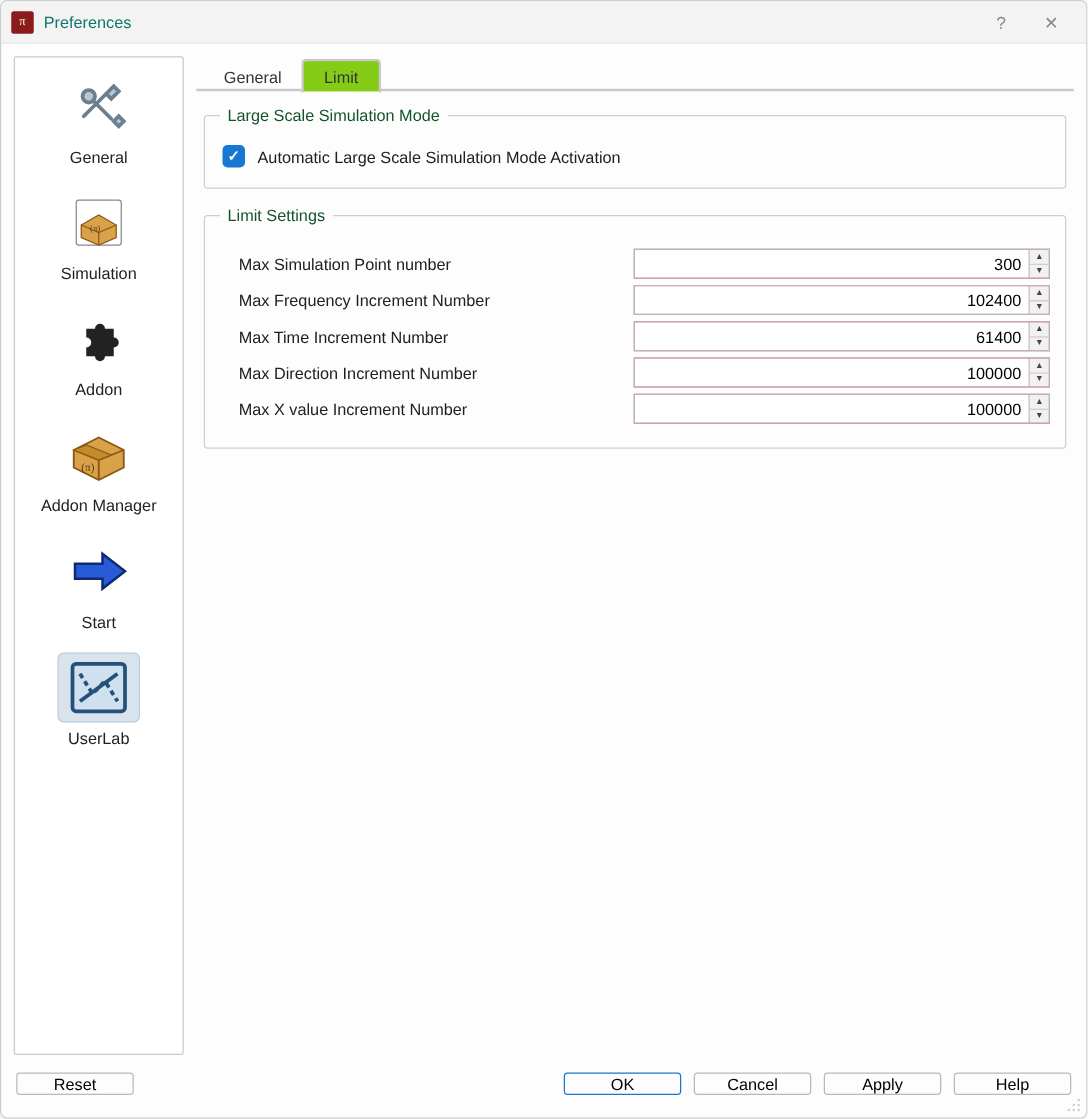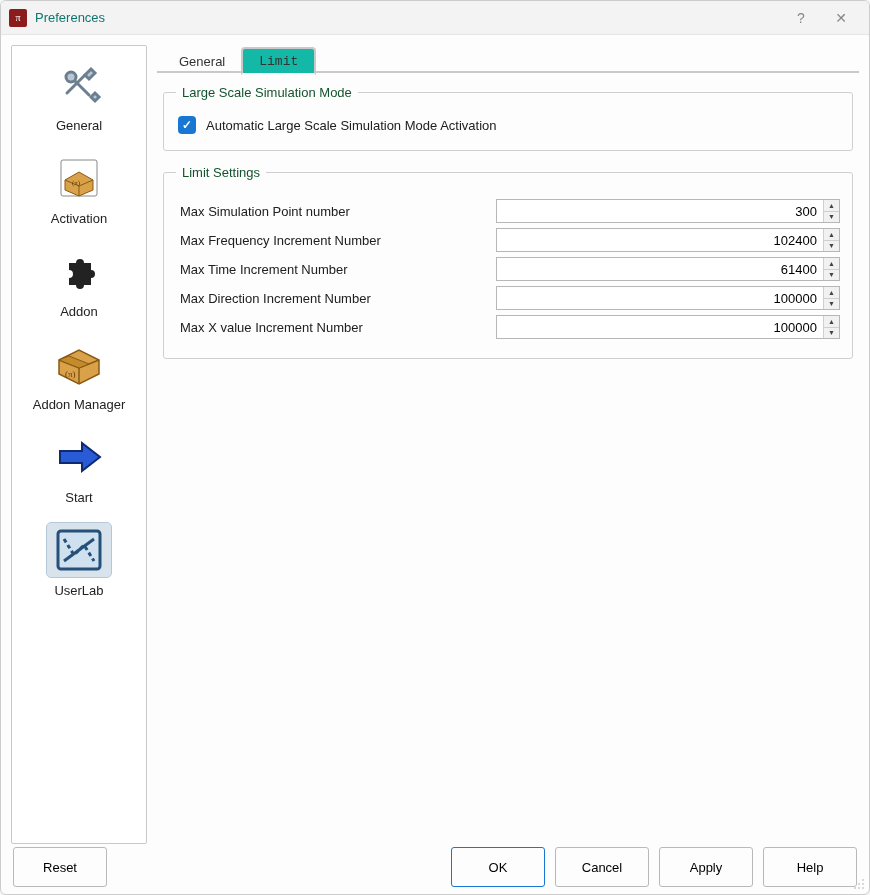--- a/index.html
+++ b/index.html
@@ -109,26 +109,25 @@
     padding: 5px 16px 4px 16px;
     font-size: 13px;
     color: #333;
     cursor: pointer;
     position: relative;
     top: 2px;
     border: 0;
     background: transparent;
   }
   .tab.active {
-    background: #14b8a6;
+    background: #84cc16;
     border: 2px solid #c9c9c9;
     border-bottom: 2px solid #fdfdfd;
     border-radius: 4px 4px 0 0;
     margin-bottom: -2px;
-    font-family: Liberation Mono, monospace;
   }
 
   .tabpanel {
     flex: 1;
     padding: 12px 6px 6px 6px;
     overflow: auto;
   }
 
   fieldset.groupbox {
     border: 1px solid #cfcfcf;
@@ -157,20 +156,21 @@
   .check-row label { cursor: pointer; }
 
   .form-row {
     display: flex;
     align-items: center;
     margin: 5px 0;
   }
   .form-row .flabel {
     width: 320px;
     padding-left: 4px;
+    margin-left: 11px;
   }
   .spinbox {
     flex: 1;
     display: flex;
     height: 24px;
     border: 1px solid #b7b7b7;
     background: #ec4899;
   }
   .spinbox input {
     flex: 1;
@@ -198,21 +198,21 @@
   .footer {
     height: 46px;
     display: flex;
     align-items: center;
     padding: 0 12px 8px 12px;
     gap: 10px;
   }
   .footer .gap { flex:1; }
   .btn {
     min-width: 94px;
-    height: 40px;
+    height: 18px;
     border: 1px solid #b9b9b9;
     background: #fdfdfd;
     border-radius: 3px;
     font-size: 13px;
     cursor: pointer;
   }
   .btn.primary {
     border: 1.5px solid #1977d4;
   }
   .resize-grip {
@@ -259,21 +259,21 @@
       <div class="side-item">
         <div class="icon-shell">
           <svg width="48" height="44" viewBox="0 0 48 44">
             <rect x="6" y="4" width="36" height="36" rx="2" fill="#fff" stroke="#888"></rect>
             <path d="M10 24 L24 16 L38 24 L38 34 L24 40 L10 34 Z" fill="#d9a24a" stroke="#8a5a12"></path>
             <path d="M10 24 L24 30 L38 24" fill="none" stroke="#8a5a12"></path>
             <path d="M24 30 L24 40" stroke="#8a5a12"></path>
             <text x="17" y="29" font-size="7" fill="#5a3a08" font-family="Georgia">(π)</text>
           </svg>
         </div>
-        <div class="lbl">Activation</div>
+        <div class="lbl">Simulation</div>
       </div>
 
       <div class="side-item">
         <div class="icon-shell">
           <svg width="48" height="44" viewBox="0 0 48 44">
             <path d="M14 14 h7 a4 4 0 1 1 8 0 h7 v7 a4 4 0 1 1 0 8 v7 h-7 a4 4 0 1 1 -8 0 h-7 v-7 a4 4 0 1 0 0 -8 z" fill="#222"></path>
           </svg>
         </div>
         <div class="lbl">Addon</div>
       </div>

